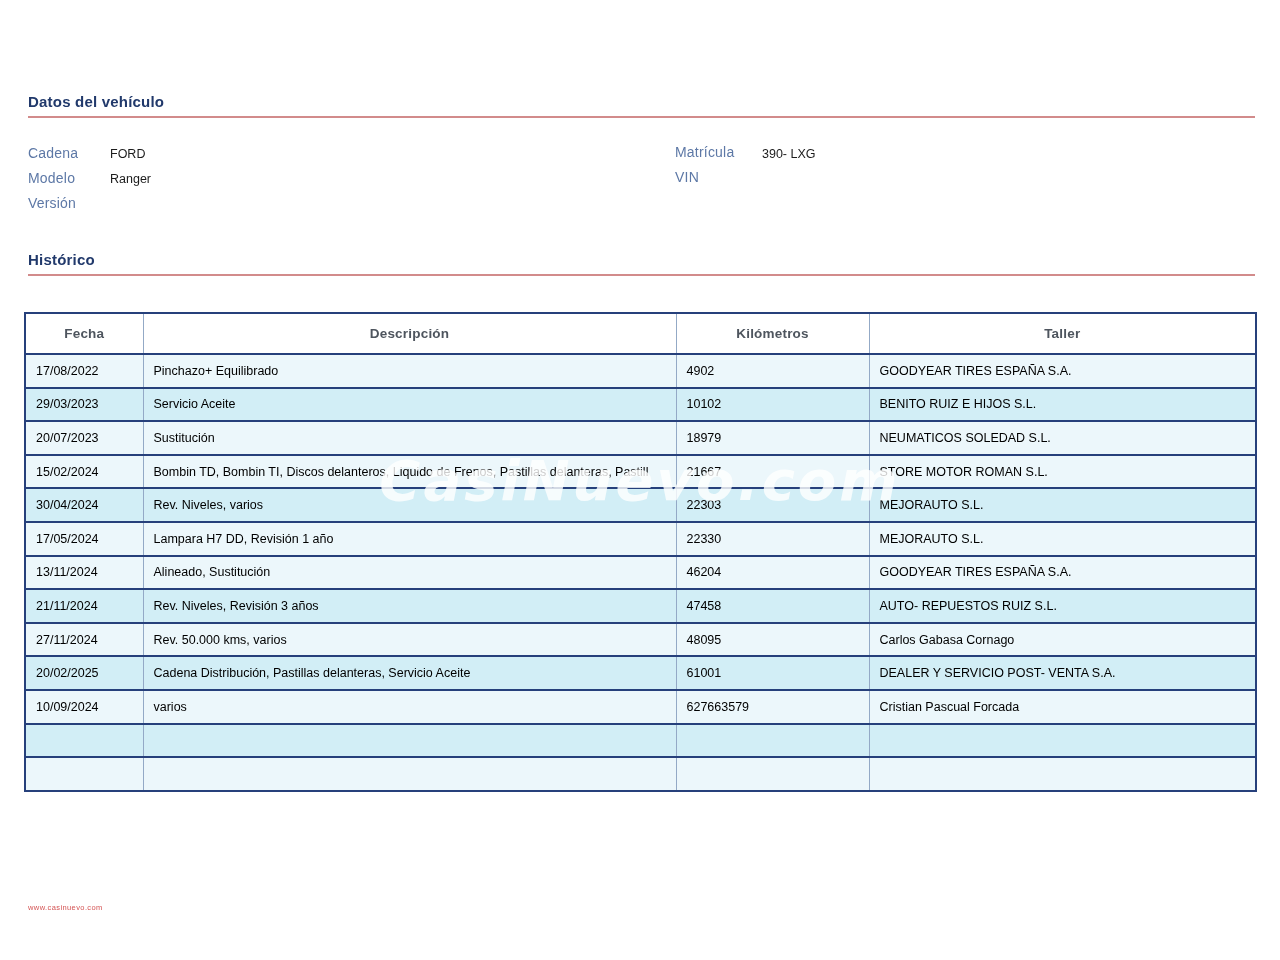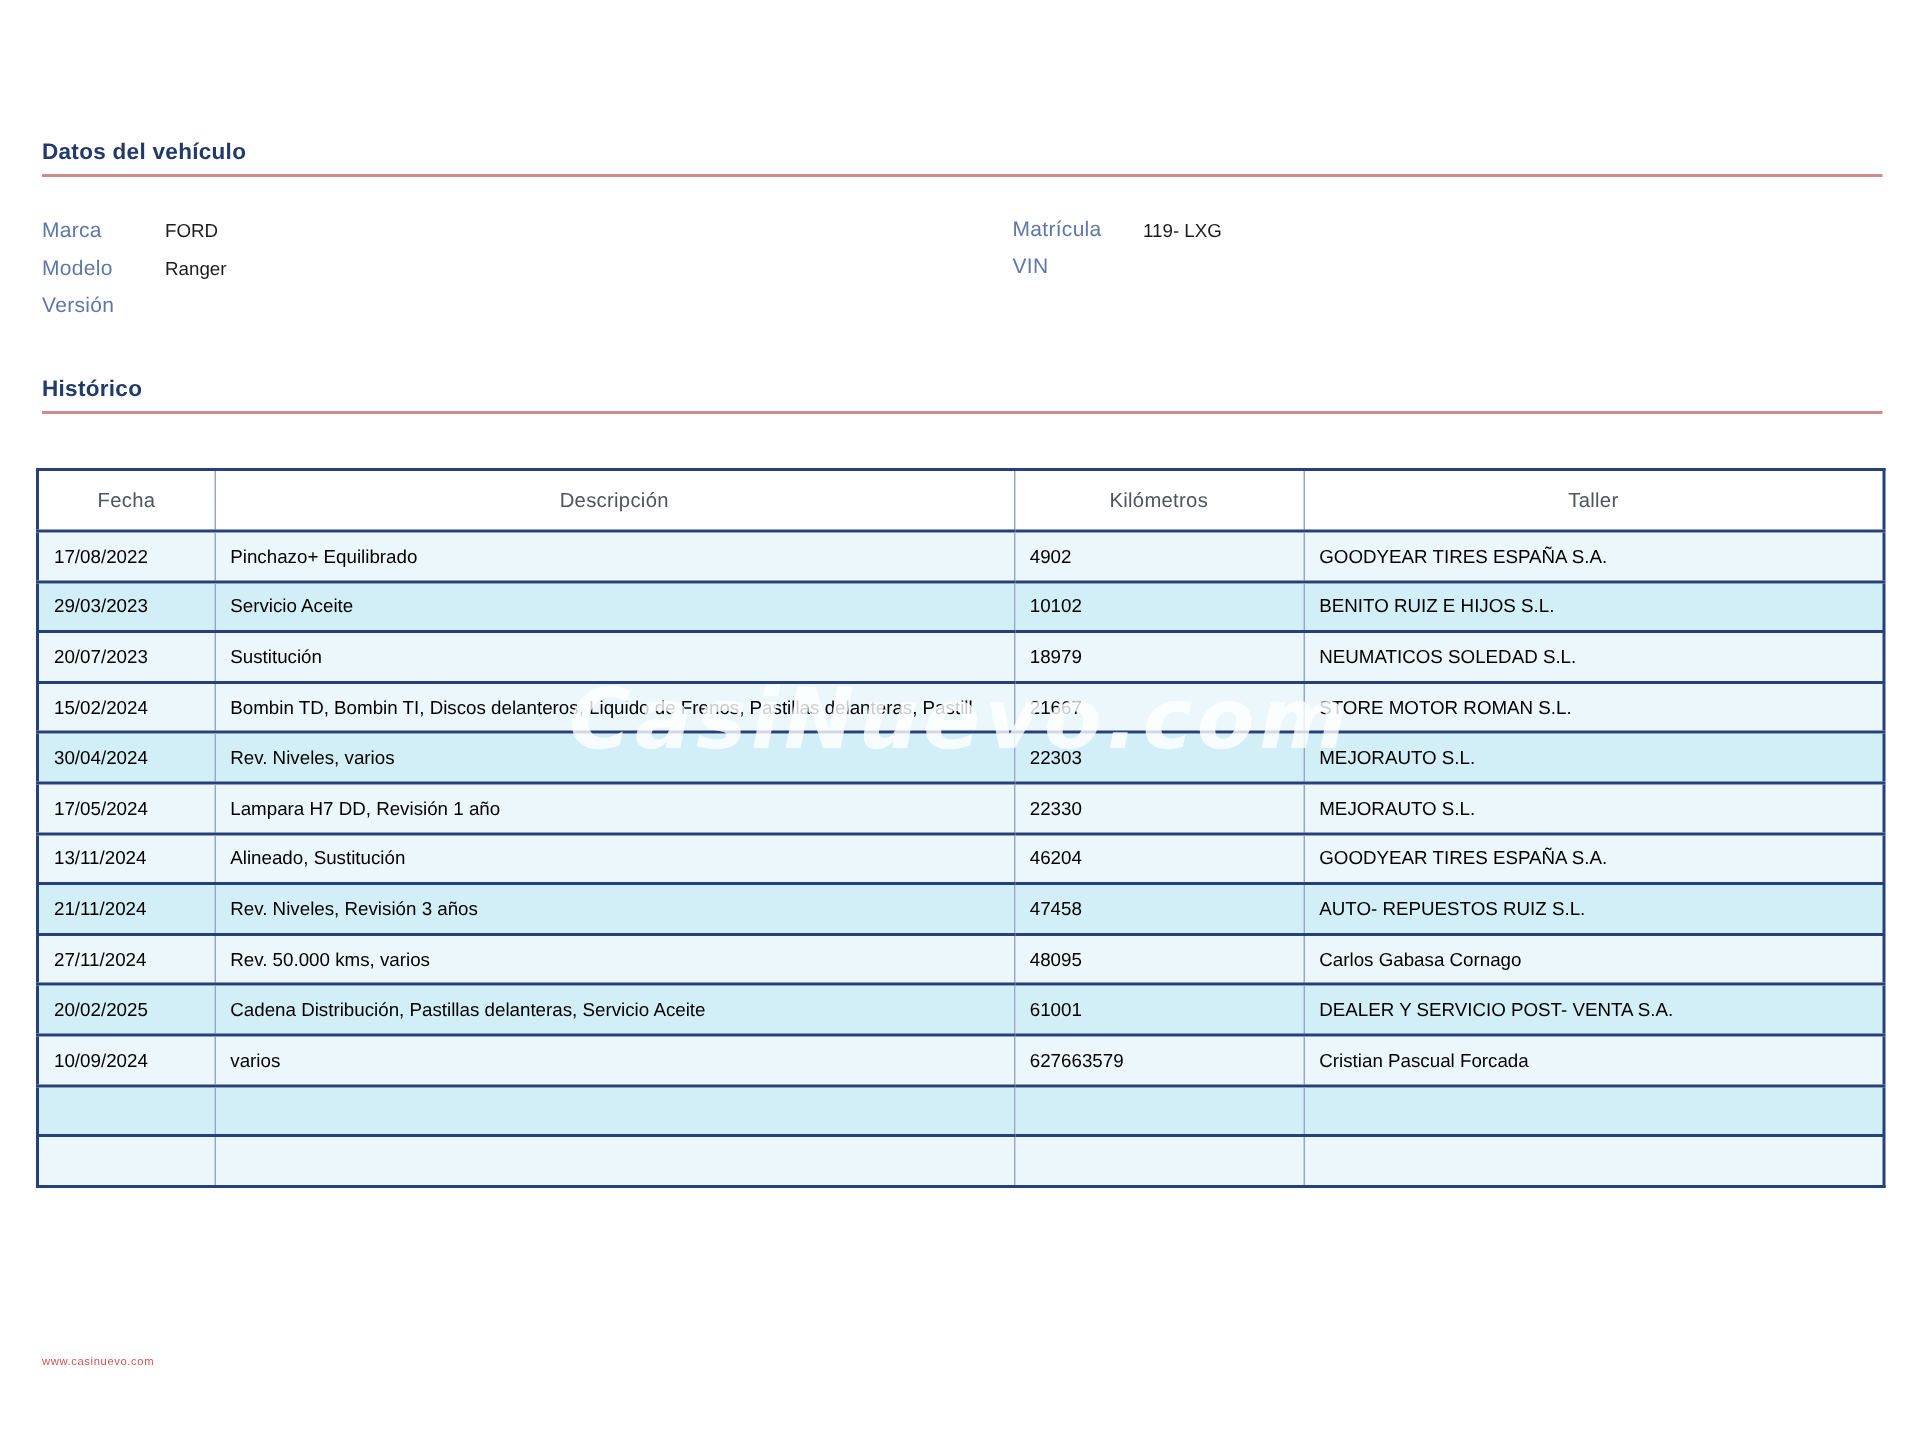--- a/index.html
+++ b/index.html
@@ -33,21 +33,21 @@
   .history-table{
     position:absolute;left:24px;top:312px;
     width:1233px;
     border-collapse:collapse;
     table-layout:fixed;
     border:2px solid #26407b;
   }
   .history-table th{
     height:37px;
     background:#ffffff;
-    font-size:13.5px;font-weight:400;color:#4e555e;
+    font-size:13.5px;font-weight:700;color:#4e555e;
     text-align:center;vertical-align:middle;
     border-left:1px solid #93a9c6;
     letter-spacing:0.2px;
   }
   .history-table th:first-child{border-left:none;}
   .history-table td{
     height:31.6px;
     font-size:12.5px;color:#000000;
     vertical-align:middle;
     padding:0 8px 0 10px;
@@ -82,30 +82,30 @@
   }
 </style>
 </head>
 <body>
 
 <div class="page">
 
   <div class="section-title" style="top:93px;">Datos del vehículo</div>
   <div class="rule" style="top:116px;"></div>
 
-  <div class="field-label" style="left:28px;top:145px;">Marca</div>
+  <div class="field-label" style="left:28px;top:145px;">Cadena</div>
   <div class="field-value" style="left:110px;top:147px;">FORD</div>
 
   <div class="field-label" style="left:28px;top:170px;">Modelo</div>
   <div class="field-value" style="left:110px;top:172px;">Ranger</div>
 
   <div class="field-label" style="left:28px;top:195px;">Versión</div>
 
   <div class="field-label" style="left:675px;top:144px;">Matrícula</div>
-  <div class="field-value" style="left:762px;top:147px;">119- LXG</div>
+  <div class="field-value" style="left:762px;top:147px;">390- LXG</div>
 
   <div class="field-label" style="left:675px;top:169px;">VIN</div>
   <div class="field-value" style="left:762px;top:171px;"></div>
 
   <div class="section-title" style="top:251px;">Histórico</div>
   <div class="rule" style="top:274px;"></div>
 
   <table class="history-table">
     <colgroup>
       <col class="col-fecha">

